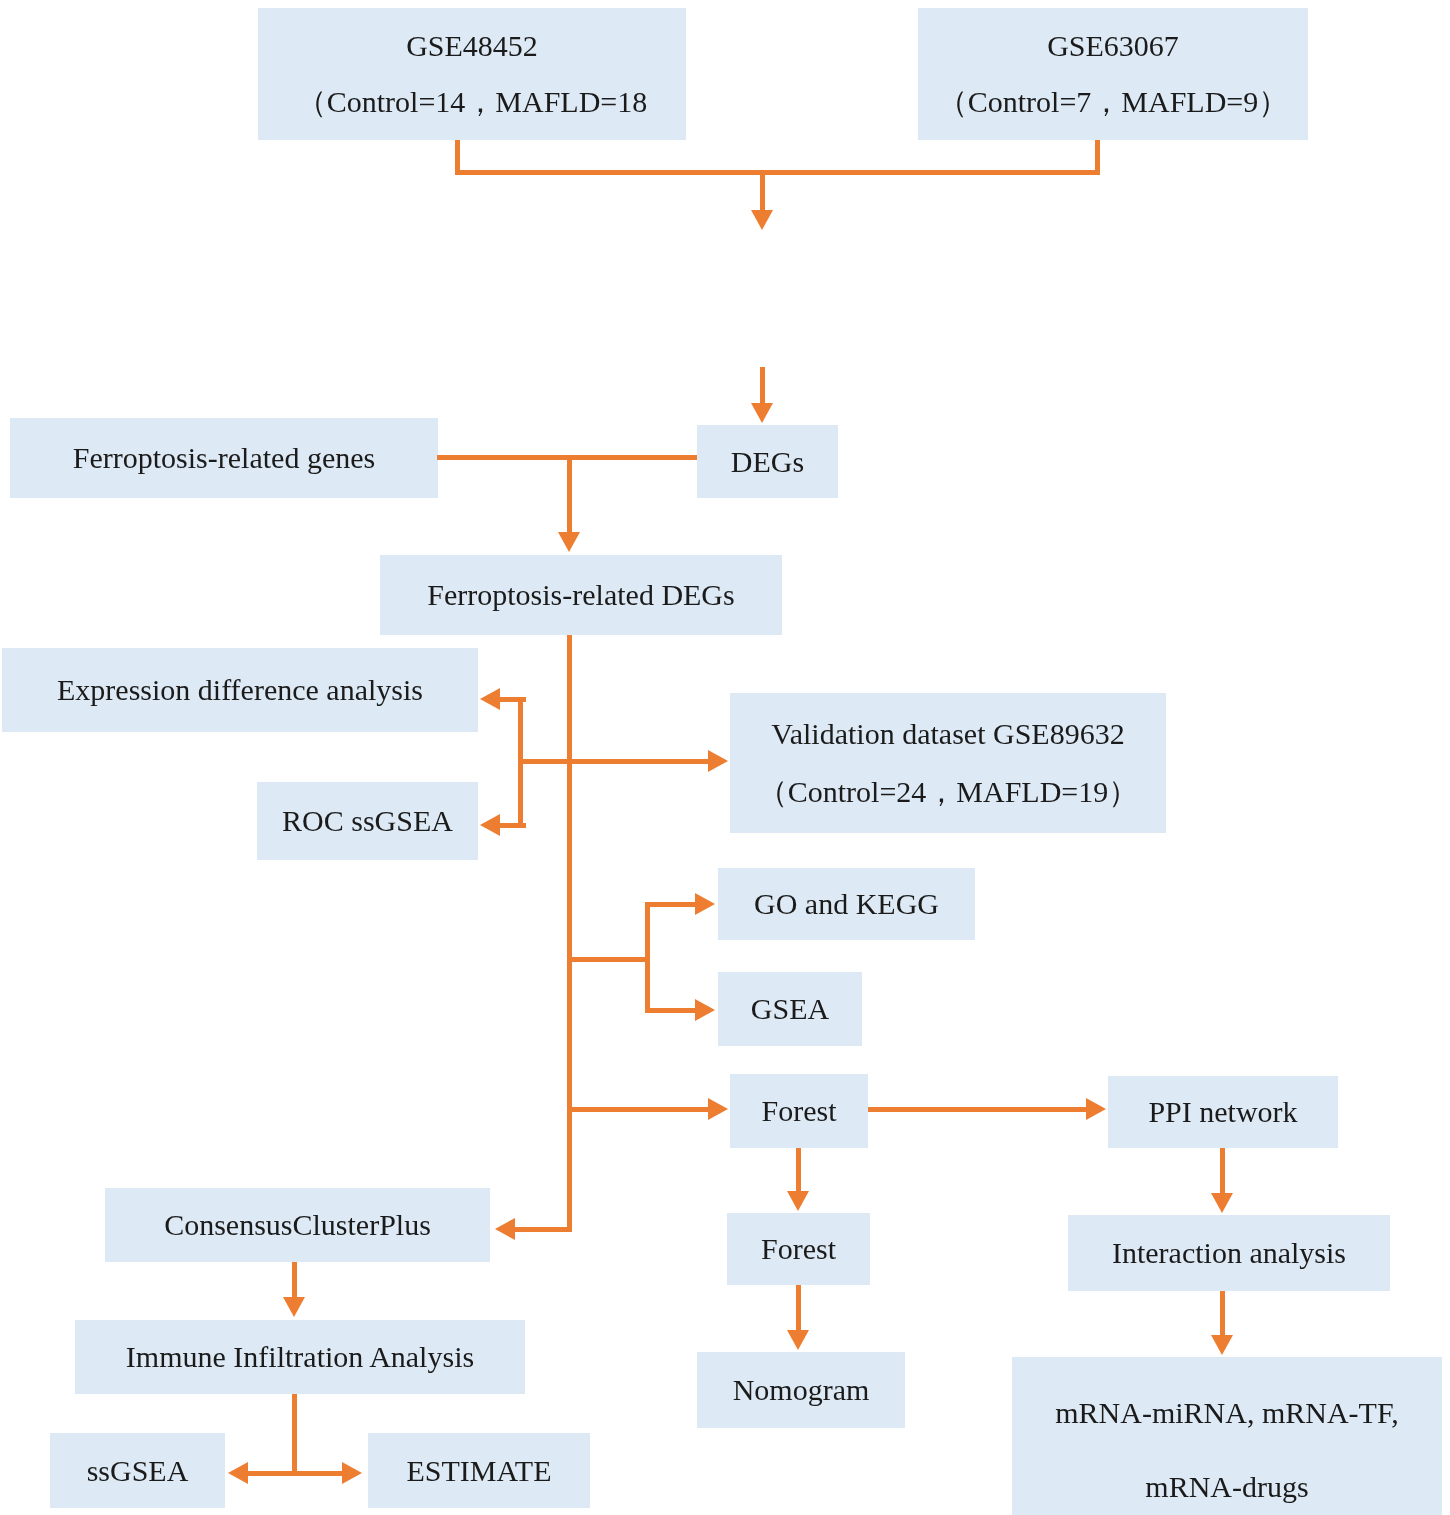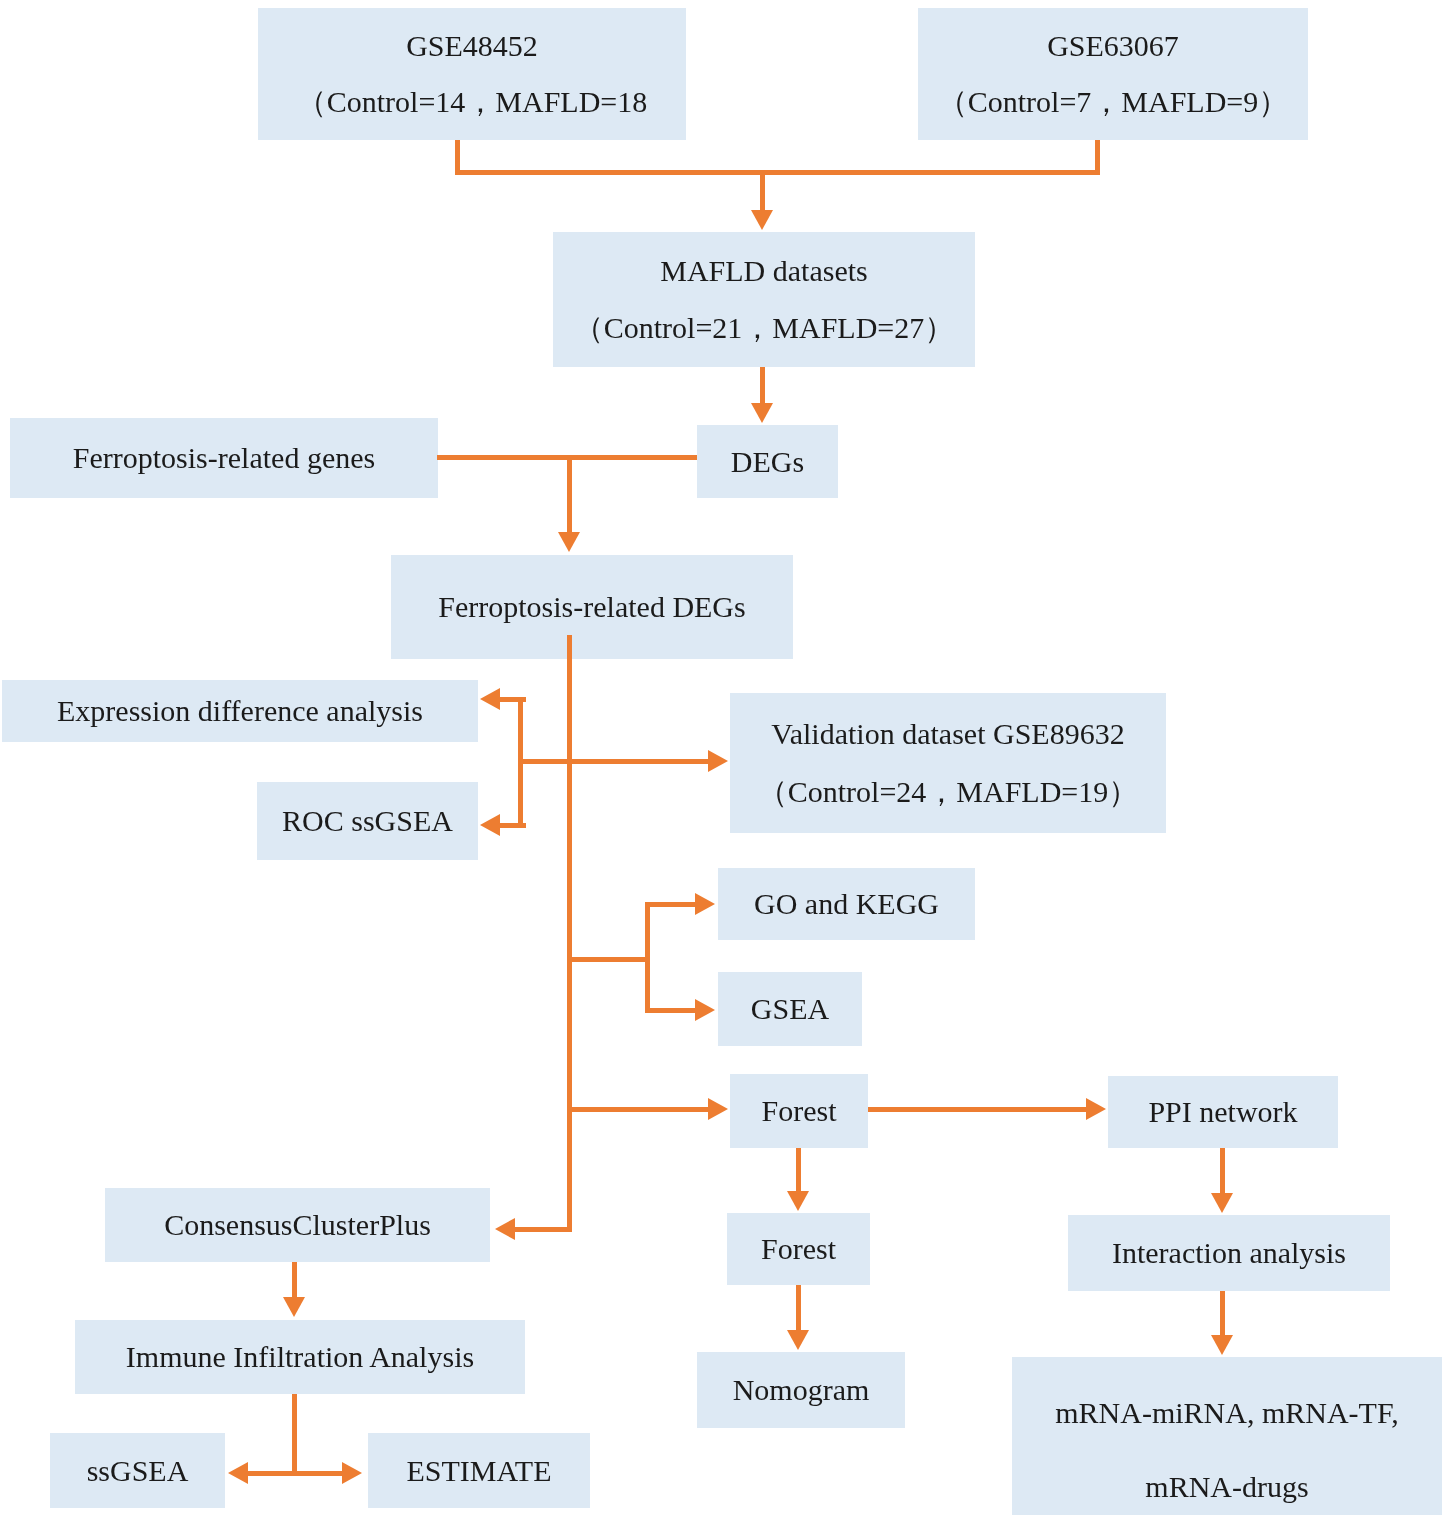--- a/index.html
+++ b/index.html
@@ -63,38 +63,34 @@
   <div class="node" style="left:258px;top:8px;width:428px;height:132px">
     <div class="line">GSE48452</div>
     <div class="line">（Control=14，MAFLD=18</div>
   </div>
 
   <div class="node" style="left:918px;top:8px;width:390px;height:132px">
     <div class="line">GSE63067</div>
     <div class="line">（Control=7，MAFLD=9）</div>
   </div>
 
-  <div class="node" style="left:553px;top:232px;width:422px;height:135px">
-    <div class="line">MAFLD datasets</div>
-    <div class="line">（Control=21，MAFLD=27）</div>
-  </div>
 
   <div class="node" style="left:10px;top:418px;width:428px;height:80px">
     <div class="line">Ferroptosis-related genes</div>
   </div>
 
   <div class="node" style="left:697px;top:425px;width:141px;height:73px">
     <div class="line">DEGs</div>
   </div>
 
-  <div class="node" style="left:391px;top:555px;width:402px;height:104px">
+  <div class="node" style="left:380px;top:555px;width:402px;height:80px">
     <div class="line">Ferroptosis-related DEGs</div>
   </div>
 
-  <div class="node" style="left:2px;top:680px;width:476px;height:62px">
+  <div class="node" style="left:2px;top:648px;width:476px;height:84px">
     <div class="line">Expression difference analysis</div>
   </div>
 
   <div class="node" style="left:257px;top:782px;width:221px;height:78px">
     <div class="line">ROC ssGSEA</div>
   </div>
 
   <div class="node" style="left:730px;top:693px;width:436px;height:140px">
     <div class="line">Validation dataset GSE89632</div>
     <div class="line">（Control=24，MAFLD=19）</div>

